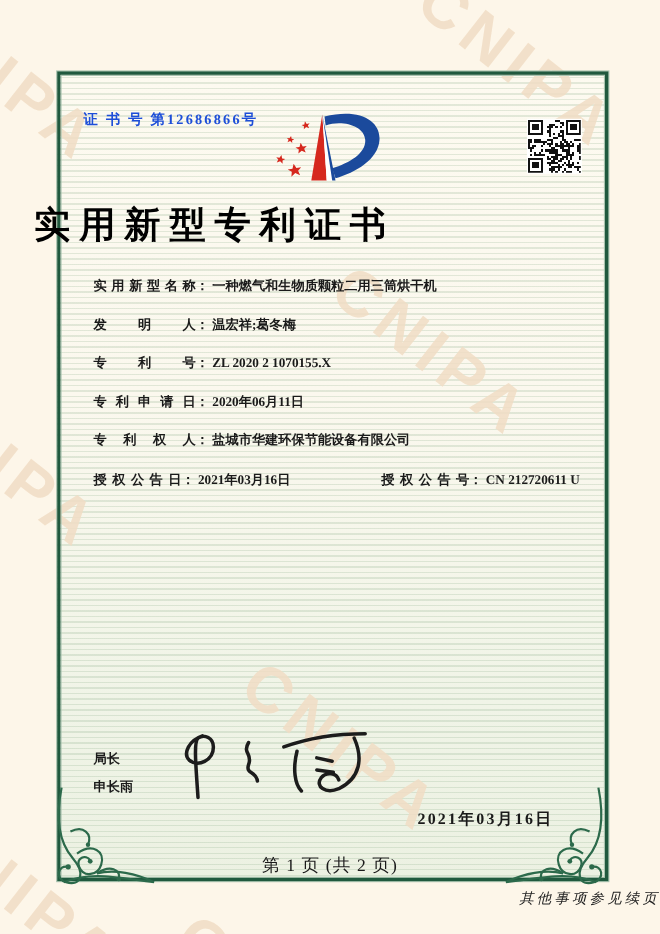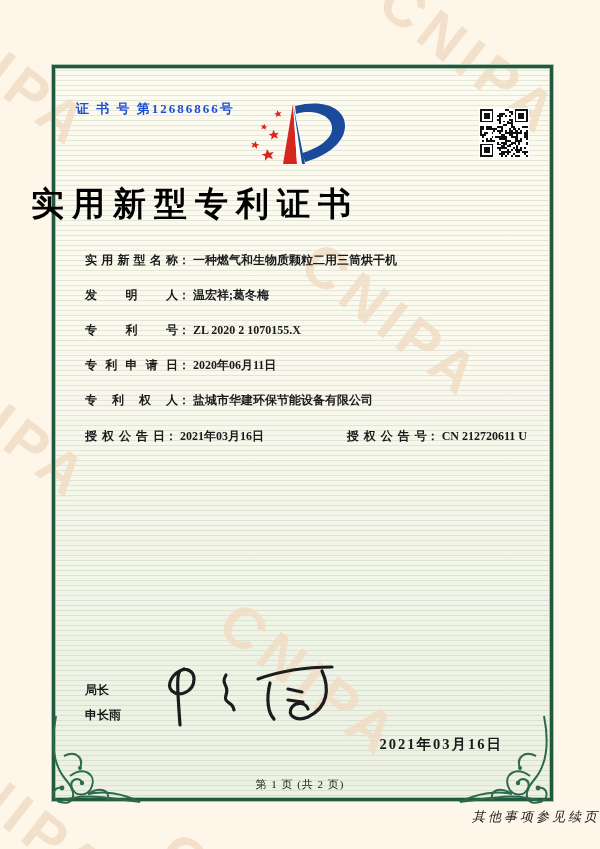--- a/index.html
+++ b/index.html
@@ -78,21 +78,21 @@
   .sig{position:absolute;left:150px;top:655px;width:200px;height:85px;}
   .sig svg{width:100%;height:100%;}
 
   .issue-date{
     position:absolute;right:97px;top:735px;
     font-size:14.5px;font-weight:600;letter-spacing:2px;
   }
 
   .page-info{
     position:absolute;left:0;top:777px;width:100%;text-align:center;
-    font-size:11px;letter-spacing:1px;
+    font-size:16px;letter-spacing:1px;
   }
 
   .footer-note{
     position:absolute;left:0;top:808px;width:100%;text-align:right;
     font-size:13px;font-style:italic;letter-spacing:3px;color:#222;
   }
 
   .ornament{position:absolute;z-index:2;pointer-events:none;}
   .orn-bl{left:44px;top:706px;}
   .orn-br{right:44px;top:706px;transform:scaleX(-1);}

